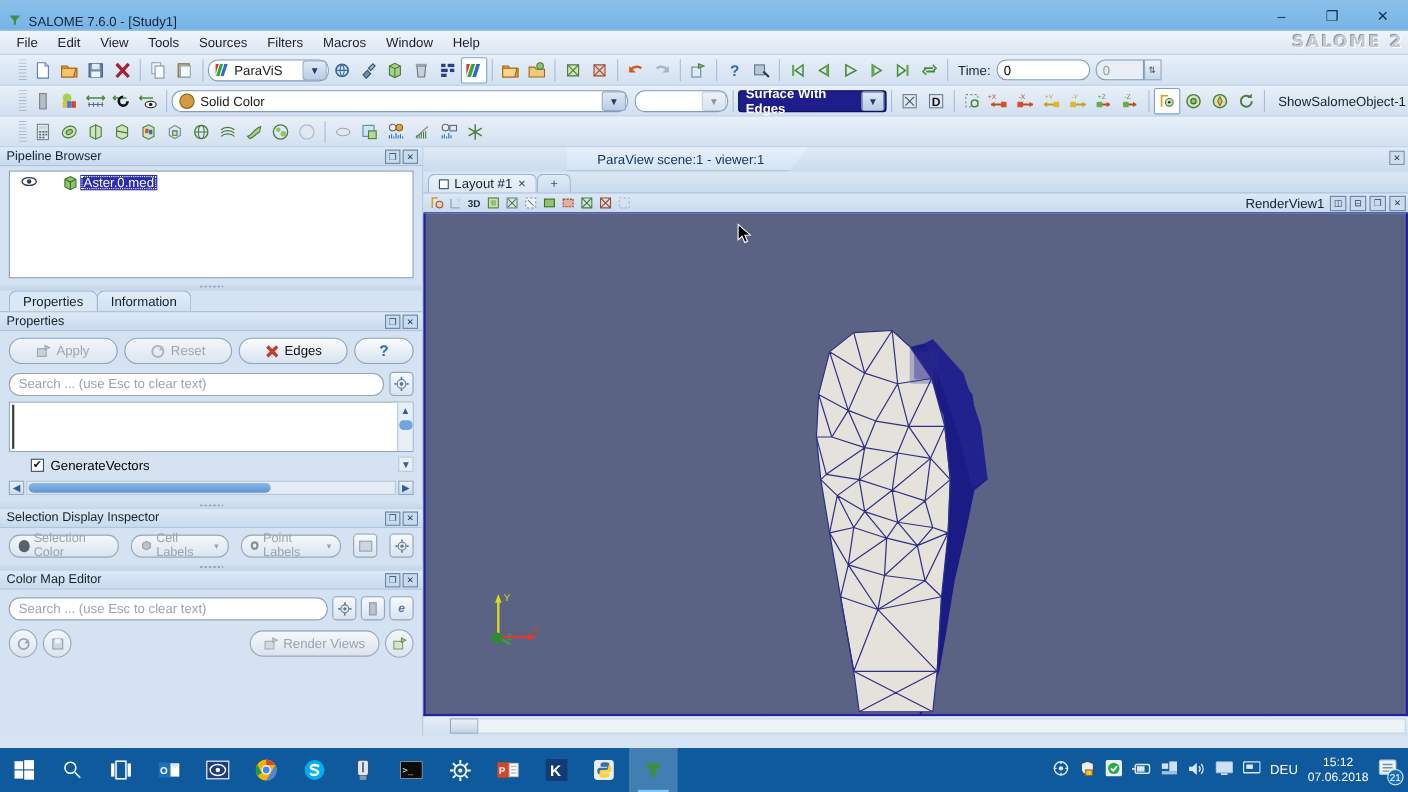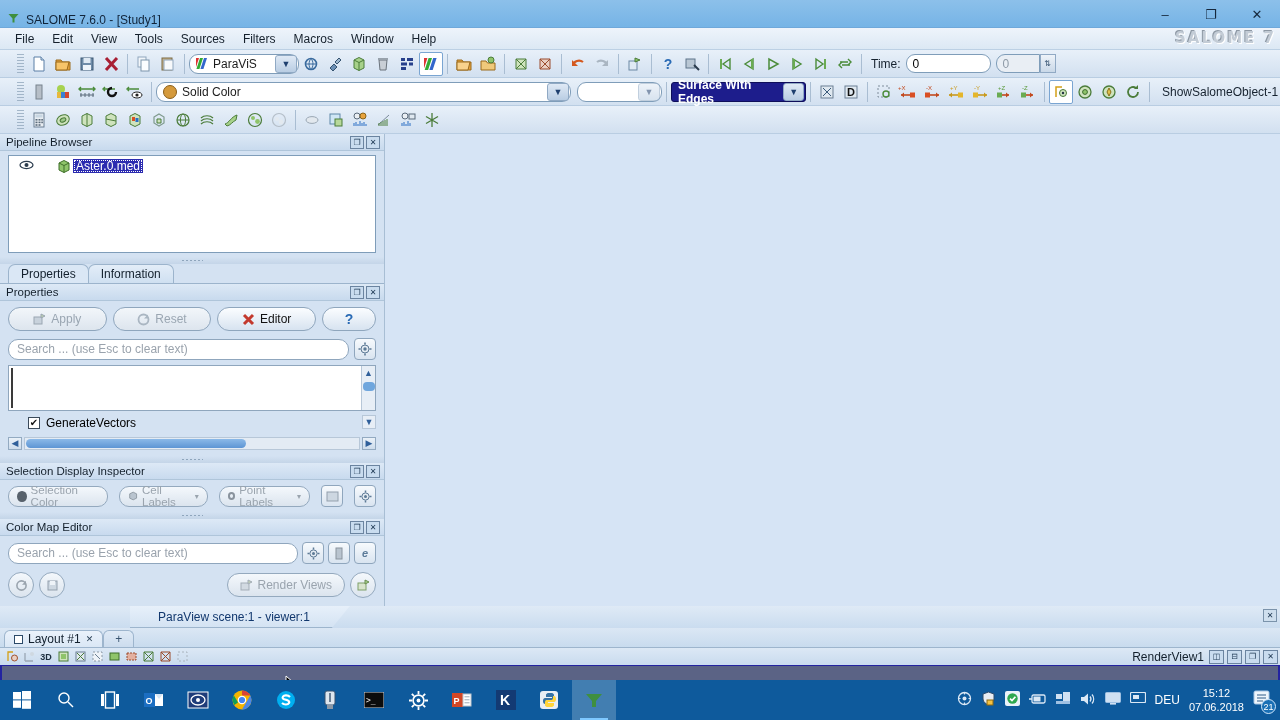--- a/index.html
+++ b/index.html
@@ -71,21 +71,21 @@
     height: 19px; background: #fff; border: 1px solid #7f9db9; border-radius: 9px;
     display: flex; align-items: center; padding: 0 6px; font-size: 12px; flex: none;
   }
   .field.gray { background: #e9eef4; color: #8e9aa6; }
   .spin { width: 16px; height: 19px; background: linear-gradient(#eef3f9,#c9d8e8);
           border: 1px solid #90a9c4; display: flex; align-items: center;
           justify-content: center; font-size: 8px; color: #33506f; }
   .tlabel { font-size: 12px; color: #16222f; margin: 0 5px; flex: none; }
 
   
-  .main { display: flex; height: 535px; flex-direction: column; }
+  .main { display: flex; height: 535px; }
 
   .left-dock { width: 385px; background: #d4e2f2; padding: 0; flex: none;
                border-right: 1px solid #a8bed4; display: flex; flex-direction: column; }
 
   .dock-title {
     height: 17px; background: linear-gradient(#dde9f6,#c8daee);
     display: flex; align-items: center; padding-left: 6px;
     font-size: 11.5px; color: #14202c; border-bottom: 1px solid #afc5da;
   }
   .dock-title .dbtns { margin-left: auto; display: flex; gap: 2px; padding-right: 4px; }
@@ -276,21 +276,21 @@
 <div class="menubar">
   <div class="menu-item">File</div>
   <div class="menu-item">Edit</div>
   <div class="menu-item">View</div>
   <div class="menu-item">Tools</div>
   <div class="menu-item">Sources</div>
   <div class="menu-item">Filters</div>
   <div class="menu-item">Macros</div>
   <div class="menu-item">Window</div>
   <div class="menu-item">Help</div>
-  <div class="salome-logo">SALOME 7</div>
+  <div class="salome-logo">SALOME 2</div>
 </div>
 
 <div class="toolbar">
   <span class="grip"></span>
   <div class="tbtn">
     <svg width="16" height="16" viewBox="0 0 16 16">
         <path d="M3 1h7l3 3v11H3z" fill="#fff" stroke="#5b7fa6"></path>
         <path d="M10 1v3h3" fill="#cfe0ef" stroke="#5b7fa6"></path>
       </svg>
   </div>
@@ -811,21 +811,21 @@
           <svg width="13" height="13" viewBox="0 0 13 13">
               <circle cx="6.5" cy="6.5" r="5" fill="none" stroke="#aab6c2" stroke-width="1.8"></circle>
               <path d="M11 1.5v4h-4" fill="#aab6c2"></path>
             </svg>
           <span>Reset</span>
         </div>
         <div class="pbtn">
           <svg width="13" height="13" viewBox="0 0 13 13">
               <path d="M2 2l9 9M11 2L2 11" stroke="#c3392d" stroke-width="3" fill="none"></path>
             </svg>
-          <span>Editor</span>
+          <span>Edges</span>
         </div>
         <div class="pbtn" style="flex:0 0 54px">
           <span style="color:#2a6bb5;font-weight:bold;font-size:14px">?</span>
         </div>
       </div>
 
       <div class="srow">
         <div class="search">Search ... (use Esc to clear text)</div>
         <div class="gear">
           <svg width="14" height="14" viewBox="0 0 14 14">

